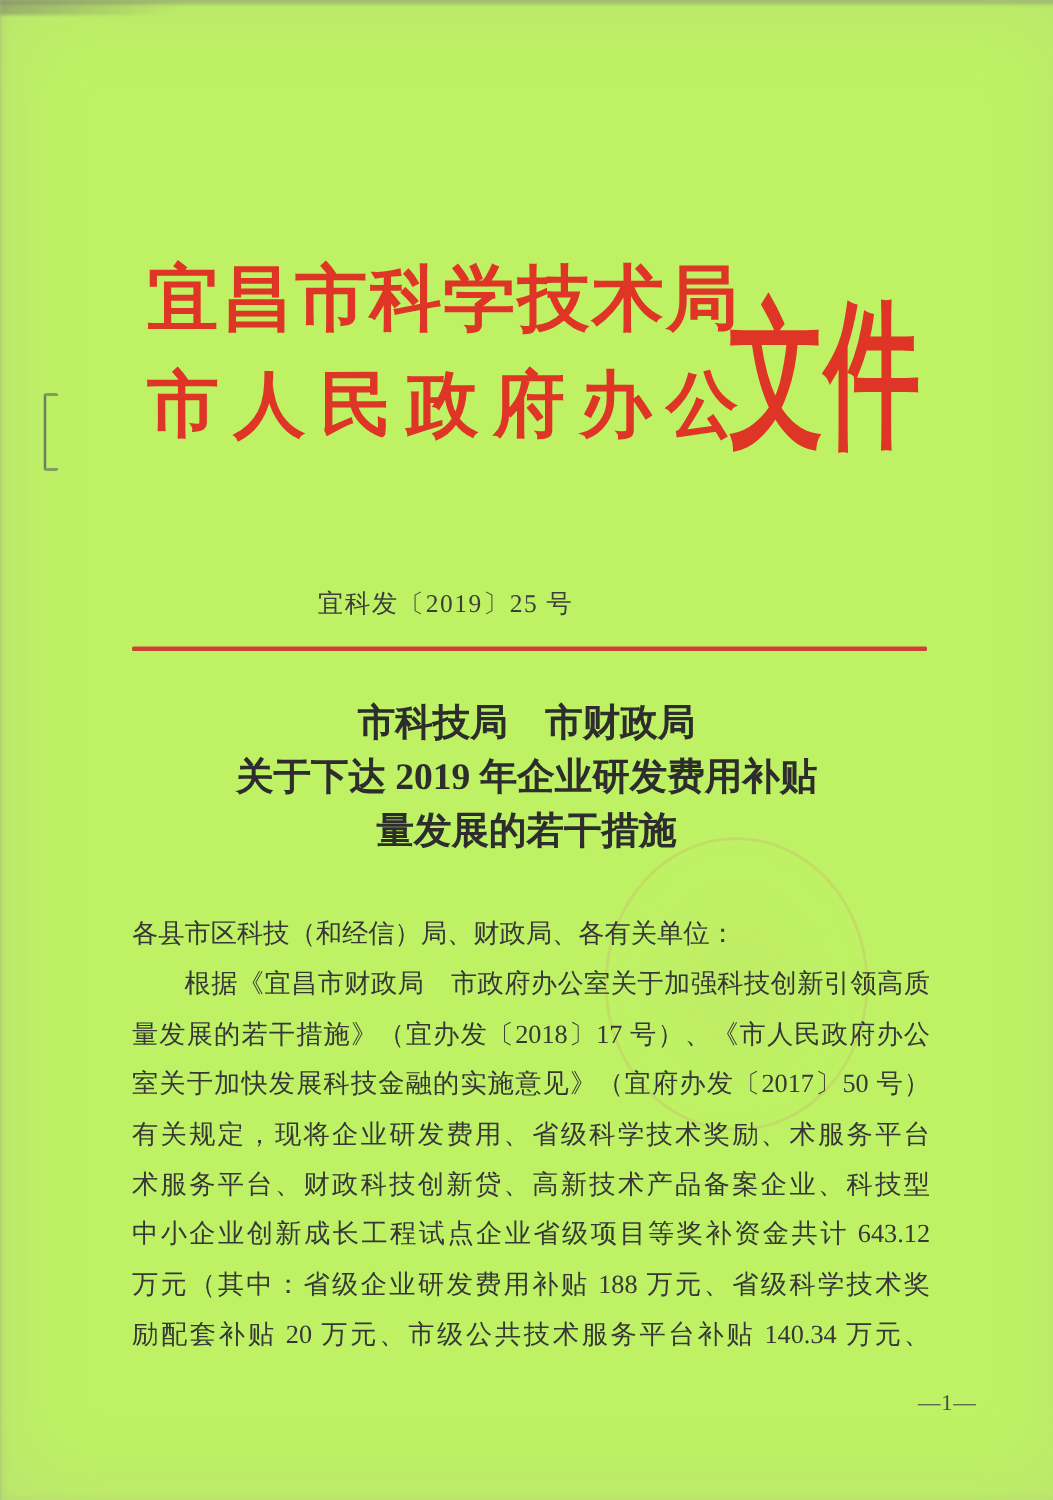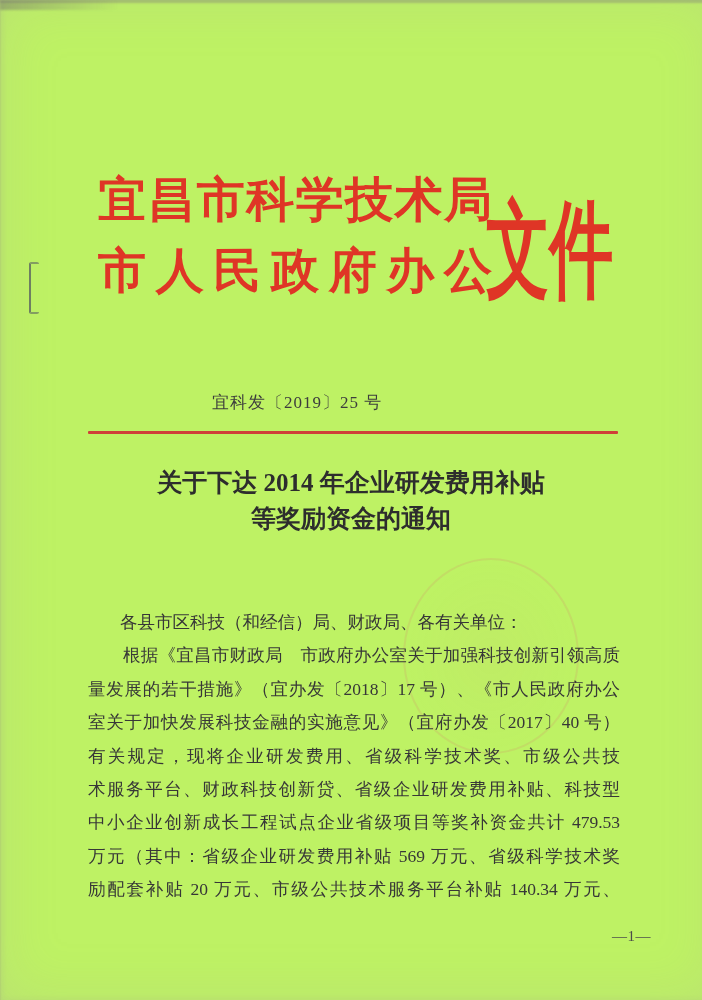--- a/index.html
+++ b/index.html
@@ -119,21 +119,20 @@
   }
   .body-line {
     display: block;
     text-align: justify;
     text-align-last: justify;
     white-space: nowrap;
   }
   .body-line.salutation {
     text-align: left;
     text-align-last: left;
-    margin-left: 32px;
   }
   .body-line.indent { text-indent: 35px; }
   .page-number {
     position: absolute;
     right: 66px; top: 928px;
     font-size: 15px;
     color: #4b4b4b;
     letter-spacing: 0.5px;
   }
 </style>
@@ -151,33 +150,34 @@
       <span class="agency-line second">市人民政府办公</span>
     </div>
     <div class="doc-type">文件</div>
   </div>
 
   <div class="doc-number">宜科发〔2019〕25 号</div>
 
   <div class="red-line"></div>
 
   <div class="title">
-    <span class="title-line">关于下达 2014 年企业研发费用补贴</span>
-    <span class="title-line">等奖励资金的通知</span>
+    <span class="title-line">市科技局　市财政局</span>
+    <span class="title-line">关于下达 2019 年企业研发费用补贴</span>
+    <span class="title-line">量发展的若干措施</span>
   </div>
 
   <div class="seal-ghost"></div>
 
   <div class="body-text">
     <span class="body-line salutation">各县市区科技（和经信）局、财政局、各有关单位：</span>
     <span class="body-line indent">根据《宜昌市财政局　市政府办公室关于加强科技创新引领高质</span>
     <span class="body-line">量发展的若干措施》（宜办发〔2018〕17 号）、《市人民政府办公</span>
-    <span class="body-line">室关于加快发展科技金融的实施意见》（宜府办发〔2017〕40 号）</span>
-    <span class="body-line">有关规定，现将企业研发费用、省级科学技术奖、市级公共技</span>
-    <span class="body-line">术服务平台、财政科技创新贷、省级企业研发费用补贴、科技型</span>
-    <span class="body-line">中小企业创新成长工程试点企业省级项目等奖补资金共计 479.53</span>
-    <span class="body-line">万元（其中：省级企业研发费用补贴 569 万元、省级科学技术奖</span>
+    <span class="body-line">室关于加快发展科技金融的实施意见》（宜府办发〔2017〕50 号）</span>
+    <span class="body-line">有关规定，现将企业研发费用、省级科学技术奖励、术服务平台</span>
+    <span class="body-line">术服务平台、财政科技创新贷、高新技术产品备案企业、科技型</span>
+    <span class="body-line">中小企业创新成长工程试点企业省级项目等奖补资金共计 643.12</span>
+    <span class="body-line">万元（其中：省级企业研发费用补贴 188 万元、省级科学技术奖</span>
     <span class="body-line">励配套补贴 20 万元、市级公共技术服务平台补贴 140.34 万元、</span>
   </div>
 
   <div class="page-number">—1—</div>
 
 </div>
 
 </body></html>

